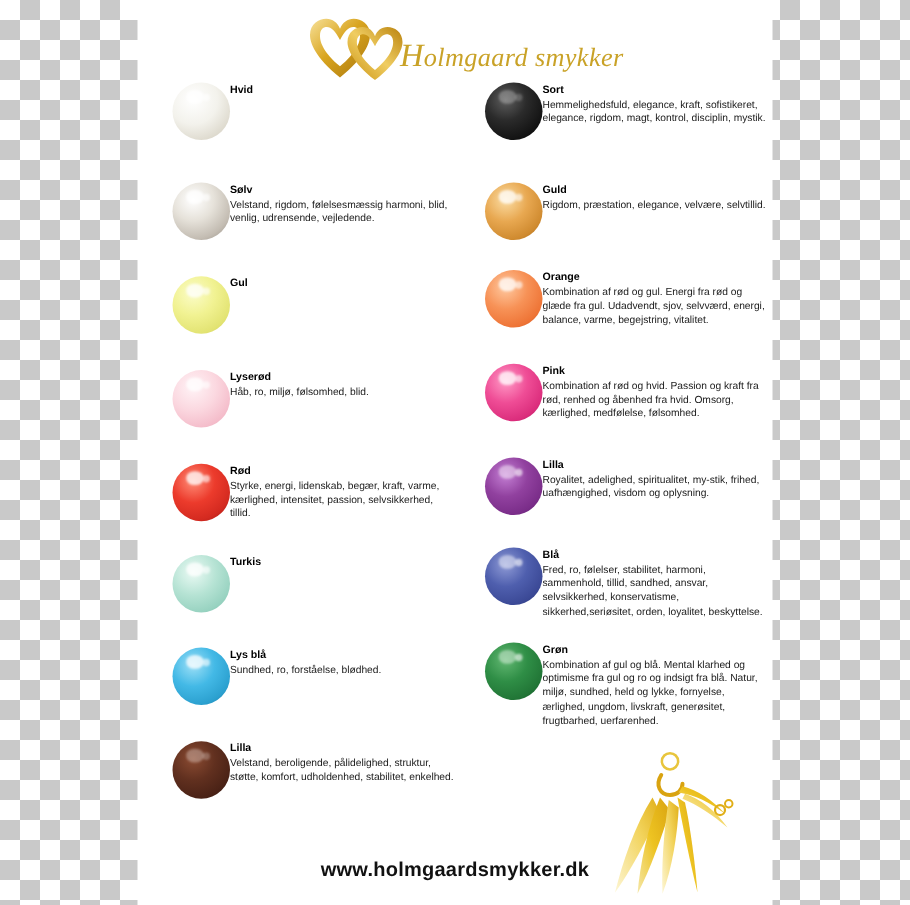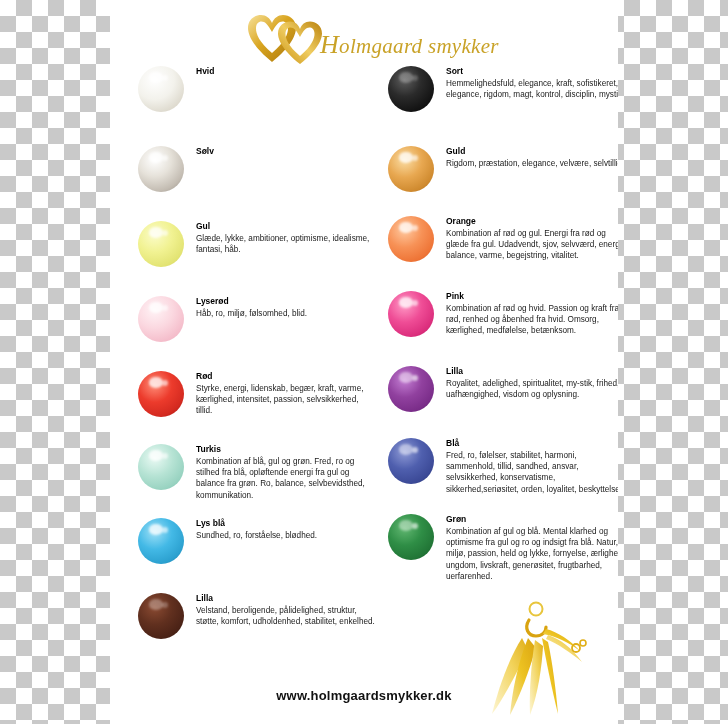--- a/index.html
+++ b/index.html
@@ -112,21 +112,21 @@
     left: 52%;
     top: 20%;
     width: 13%;
     height: 12%;
     border-radius: 50%;
     background: rgba(255,255,255,0.6);
     filter: blur(1px);
   }
   .etext {
     position: absolute;
-    left: 68px;
+    left: 56px;
     top: 0;
     width: 180px;
   }
   .ename {
     font-size: 8.5px;
     font-weight: bold;
     color: #000000;
     line-height: 11px;
     margin: 0 0 1px 0;
   }
@@ -137,21 +137,21 @@
     margin: 0;
   }
 
   
   .footer-url {
     position: absolute;
     left: 0;
     top: 688px;
     width: 508px;
     text-align: center;
-    font-size: 13px;
+    font-size: 16px;
     font-weight: bold;
     color: #111111;
     letter-spacing: 0.2px;
   }
   .lady {
     position: absolute;
     left: 378px;
     top: 598px;
     width: 110px;
     height: 118px;
@@ -202,31 +202,31 @@
         </div>
       </div>
 
       <div class="entry" style="top:80px;">
         <div class="bead" style="background:radial-gradient(circle at 36% 30%, #ffffff 0%, #e6e2da 38%, #c3bcb2 72%, #8e877e 100%);">
           <div class="hl"></div>
           <div class="hl2"></div>
         </div>
         <div class="etext">
           <p class="ename">Sølv</p>
+          <p class="edesc">Velstand, rigdom, følelsesmæssig harmoni, blid, venlig, udrensende, vejledende.</p>
         </div>
       </div>
 
       <div class="entry" style="top:155px;">
         <div class="bead" style="background:radial-gradient(circle at 36% 30%, #fbfcc8 0%, #f1f292 40%, #e2e372 75%, #c6c653 100%);">
           <div class="hl"></div>
           <div class="hl2"></div>
         </div>
         <div class="etext">
           <p class="ename">Gul</p>
-          <p class="edesc">Glæde, lykke, ambitioner, optimisme, idealisme, fantasi, håb.</p>
         </div>
       </div>
 
       <div class="entry" style="top:230px;">
         <div class="bead" style="background:radial-gradient(circle at 36% 30%, #fff3f6 0%, #fbd8e0 42%, #f4bcca 76%, #e7a0b2 100%);">
           <div class="hl"></div>
           <div class="hl2"></div>
         </div>
         <div class="etext">
           <p class="ename">Lyserød</p>
@@ -245,21 +245,20 @@
         </div>
       </div>
 
       <div class="entry" style="top:378px;">
         <div class="bead" style="background:radial-gradient(circle at 36% 30%, #eafaf4 0%, #b6e3d4 42%, #97d2c0 75%, #6fb9a4 100%);">
           <div class="hl"></div>
           <div class="hl2"></div>
         </div>
         <div class="etext">
           <p class="ename">Turkis</p>
-          <p class="edesc">Kombination af blå, gul og grøn. Fred, ro og stilhed fra blå, opløftende energi fra gul og balance fra grøn. Ro, balance, selvbevidsthed, kommunikation.</p>
         </div>
       </div>
 
       <div class="entry" style="top:452px;">
         <div class="bead" style="background:radial-gradient(circle at 36% 30%, #9ee0f7 0%, #43b9e6 40%, #2ba0cf 74%, #176f99 100%);">
           <div class="hl"></div>
           <div class="hl2"></div>
         </div>
         <div class="etext">
           <p class="ename">Lys blå</p>
@@ -315,21 +314,21 @@
         </div>
       </div>
 
       <div class="entry" style="top:225px;">
         <div class="bead" style="background:radial-gradient(circle at 36% 30%, #ff9ac6 0%, #ef4d96 40%, #db2d7c 74%, #a8145a 100%);">
           <div class="hl"></div>
           <div class="hl2"></div>
         </div>
         <div class="etext">
           <p class="ename">Pink</p>
-          <p class="edesc">Kombination af rød og hvid. Passion og kraft fra rød, renhed og åbenhed fra hvid. Omsorg, kærlighed, medfølelse, betænksom.</p>
+          <p class="edesc">Kombination af rød og hvid. Passion og kraft fra rød, renhed og åbenhed fra hvid. Omsorg, kærlighed, medfølelse, følsomhed.</p>
         </div>
       </div>
 
       <div class="entry" style="top:300px;">
         <div class="bead" style="background:radial-gradient(circle at 36% 30%, #c47fd4 0%, #91419f 40%, #7a2d89 74%, #511464 100%);">
           <div class="hl" style="background:rgba(255,255,255,0.45);"></div>
           <div class="hl2"></div>
         </div>
         <div class="etext">
           <p class="ename">Lilla</p>
@@ -348,21 +347,21 @@
         </div>
       </div>
 
       <div class="entry" style="top:448px;">
         <div class="bead" style="background:radial-gradient(circle at 36% 30%, #62b872 0%, #2f8e46 40%, #217536 74%, #104a21 100%);">
           <div class="hl" style="background:rgba(255,255,255,0.4);"></div>
           <div class="hl2"></div>
         </div>
         <div class="etext">
           <p class="ename">Grøn</p>
-          <p class="edesc">Kombination af gul og blå. Mental klarhed og optimisme fra gul og ro og indsigt fra blå. Natur, miljø, passion, held og lykke, fornyelse, ærlighed, ungdom, livskraft, generøsitet, frugtbarhed, uerfarenhed.</p>
+          <p class="edesc">Kombination af gul og blå. Mental klarhed og optimisme fra gul og ro og indsigt fra blå. Natur, miljø, sundhed, held og lykke, fornyelse, ærlighed, ungdom, livskraft, generøsitet, frugtbarhed, uerfarenhed.</p>
         </div>
       </div>
 
     </div>
   </div>
 
   <svg class="lady" viewBox="0 0 110 118">
     <defs>
       <linearGradient id="swoosh" x1="0" y1="1" x2="1" y2="0">
         <stop offset="0%" stop-color="#f5e7a8"></stop>

